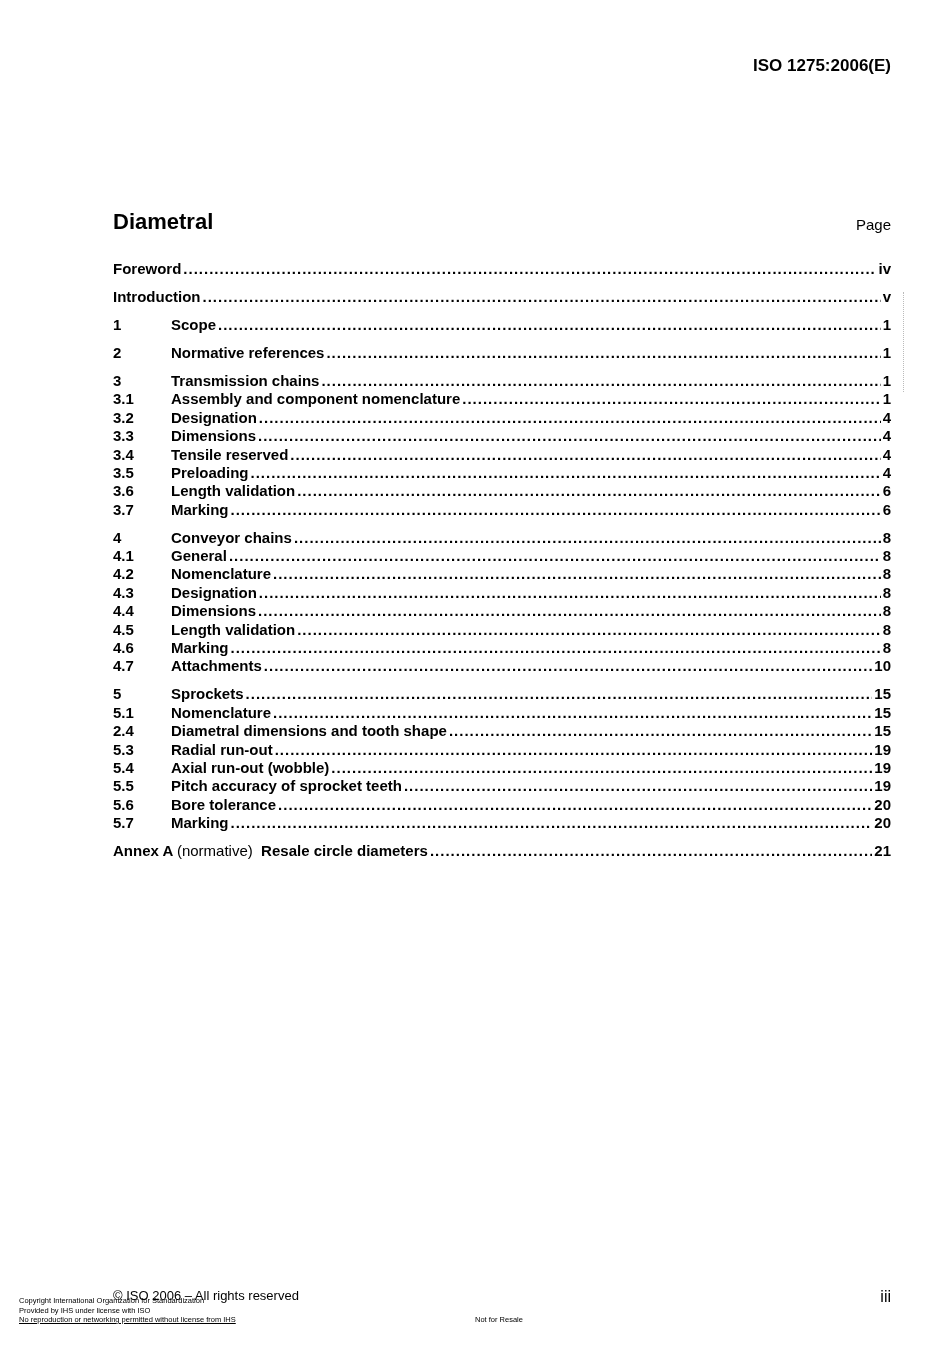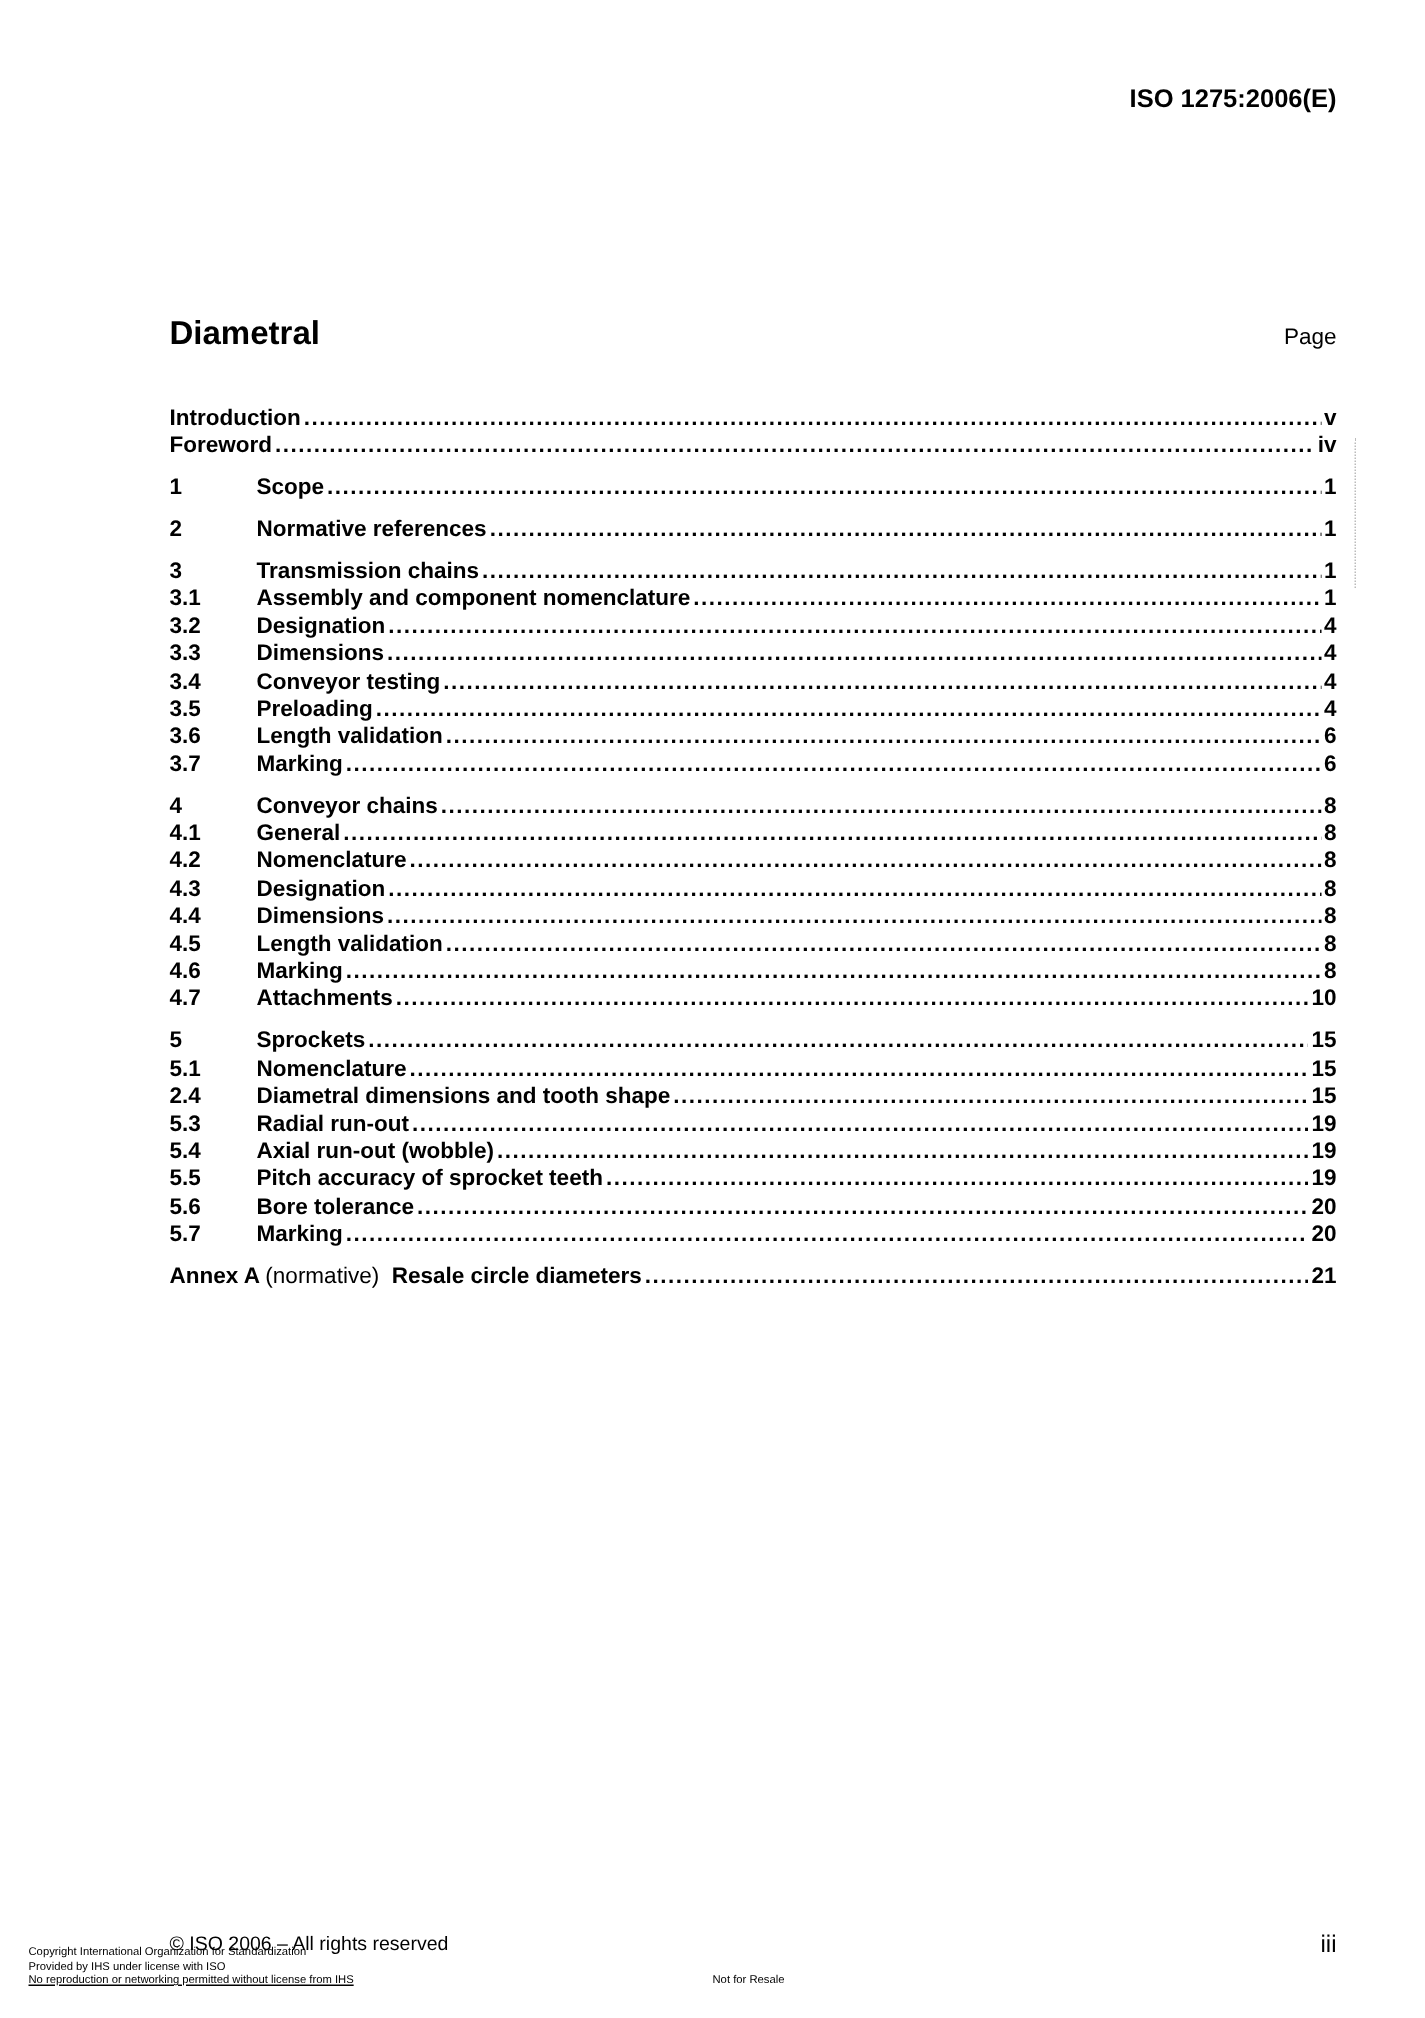--- a/index.html
+++ b/index.html
@@ -27,29 +27,29 @@
 </style>
 </head>
 <body>
 
 <div class="doc-id">ISO 1275:2006(E)</div>
 
 <div class="contents-title">Diametral</div>
 <div class="page-label">Page</div>
 
 <div class="toc" id="toc">
+    <div class="row">
+      <span class="title">Foreword</span>
+      <span class="dots"></span>
+      <span class="pg">iv</span>
+    </div>
     <div class="row gap">
       <span class="title">Introduction</span>
       <span class="dots"></span>
       <span class="pg">v</span>
-    </div>
-    <div class="row">
-      <span class="title">Foreword</span>
-      <span class="dots"></span>
-      <span class="pg">iv</span>
     </div>
     <div class="row gap">
       <span class="num">1</span>
       <span class="title">Scope</span>
       <span class="dots"></span>
       <span class="pg">1</span>
     </div>
     <div class="row gap">
       <span class="num">2</span>
       <span class="title">Normative references</span>
@@ -75,21 +75,21 @@
       <span class="pg">4</span>
     </div>
     <div class="row">
       <span class="num">3.3</span>
       <span class="title">Dimensions</span>
       <span class="dots"></span>
       <span class="pg">4</span>
     </div>
     <div class="row">
       <span class="num">3.4</span>
-      <span class="title">Conveyor testing</span>
+      <span class="title">Tensile reserved</span>
       <span class="dots"></span>
       <span class="pg">4</span>
     </div>
     <div class="row">
       <span class="num">3.5</span>
       <span class="title">Preloading</span>
       <span class="dots"></span>
       <span class="pg">4</span>
     </div>
     <div class="row">

